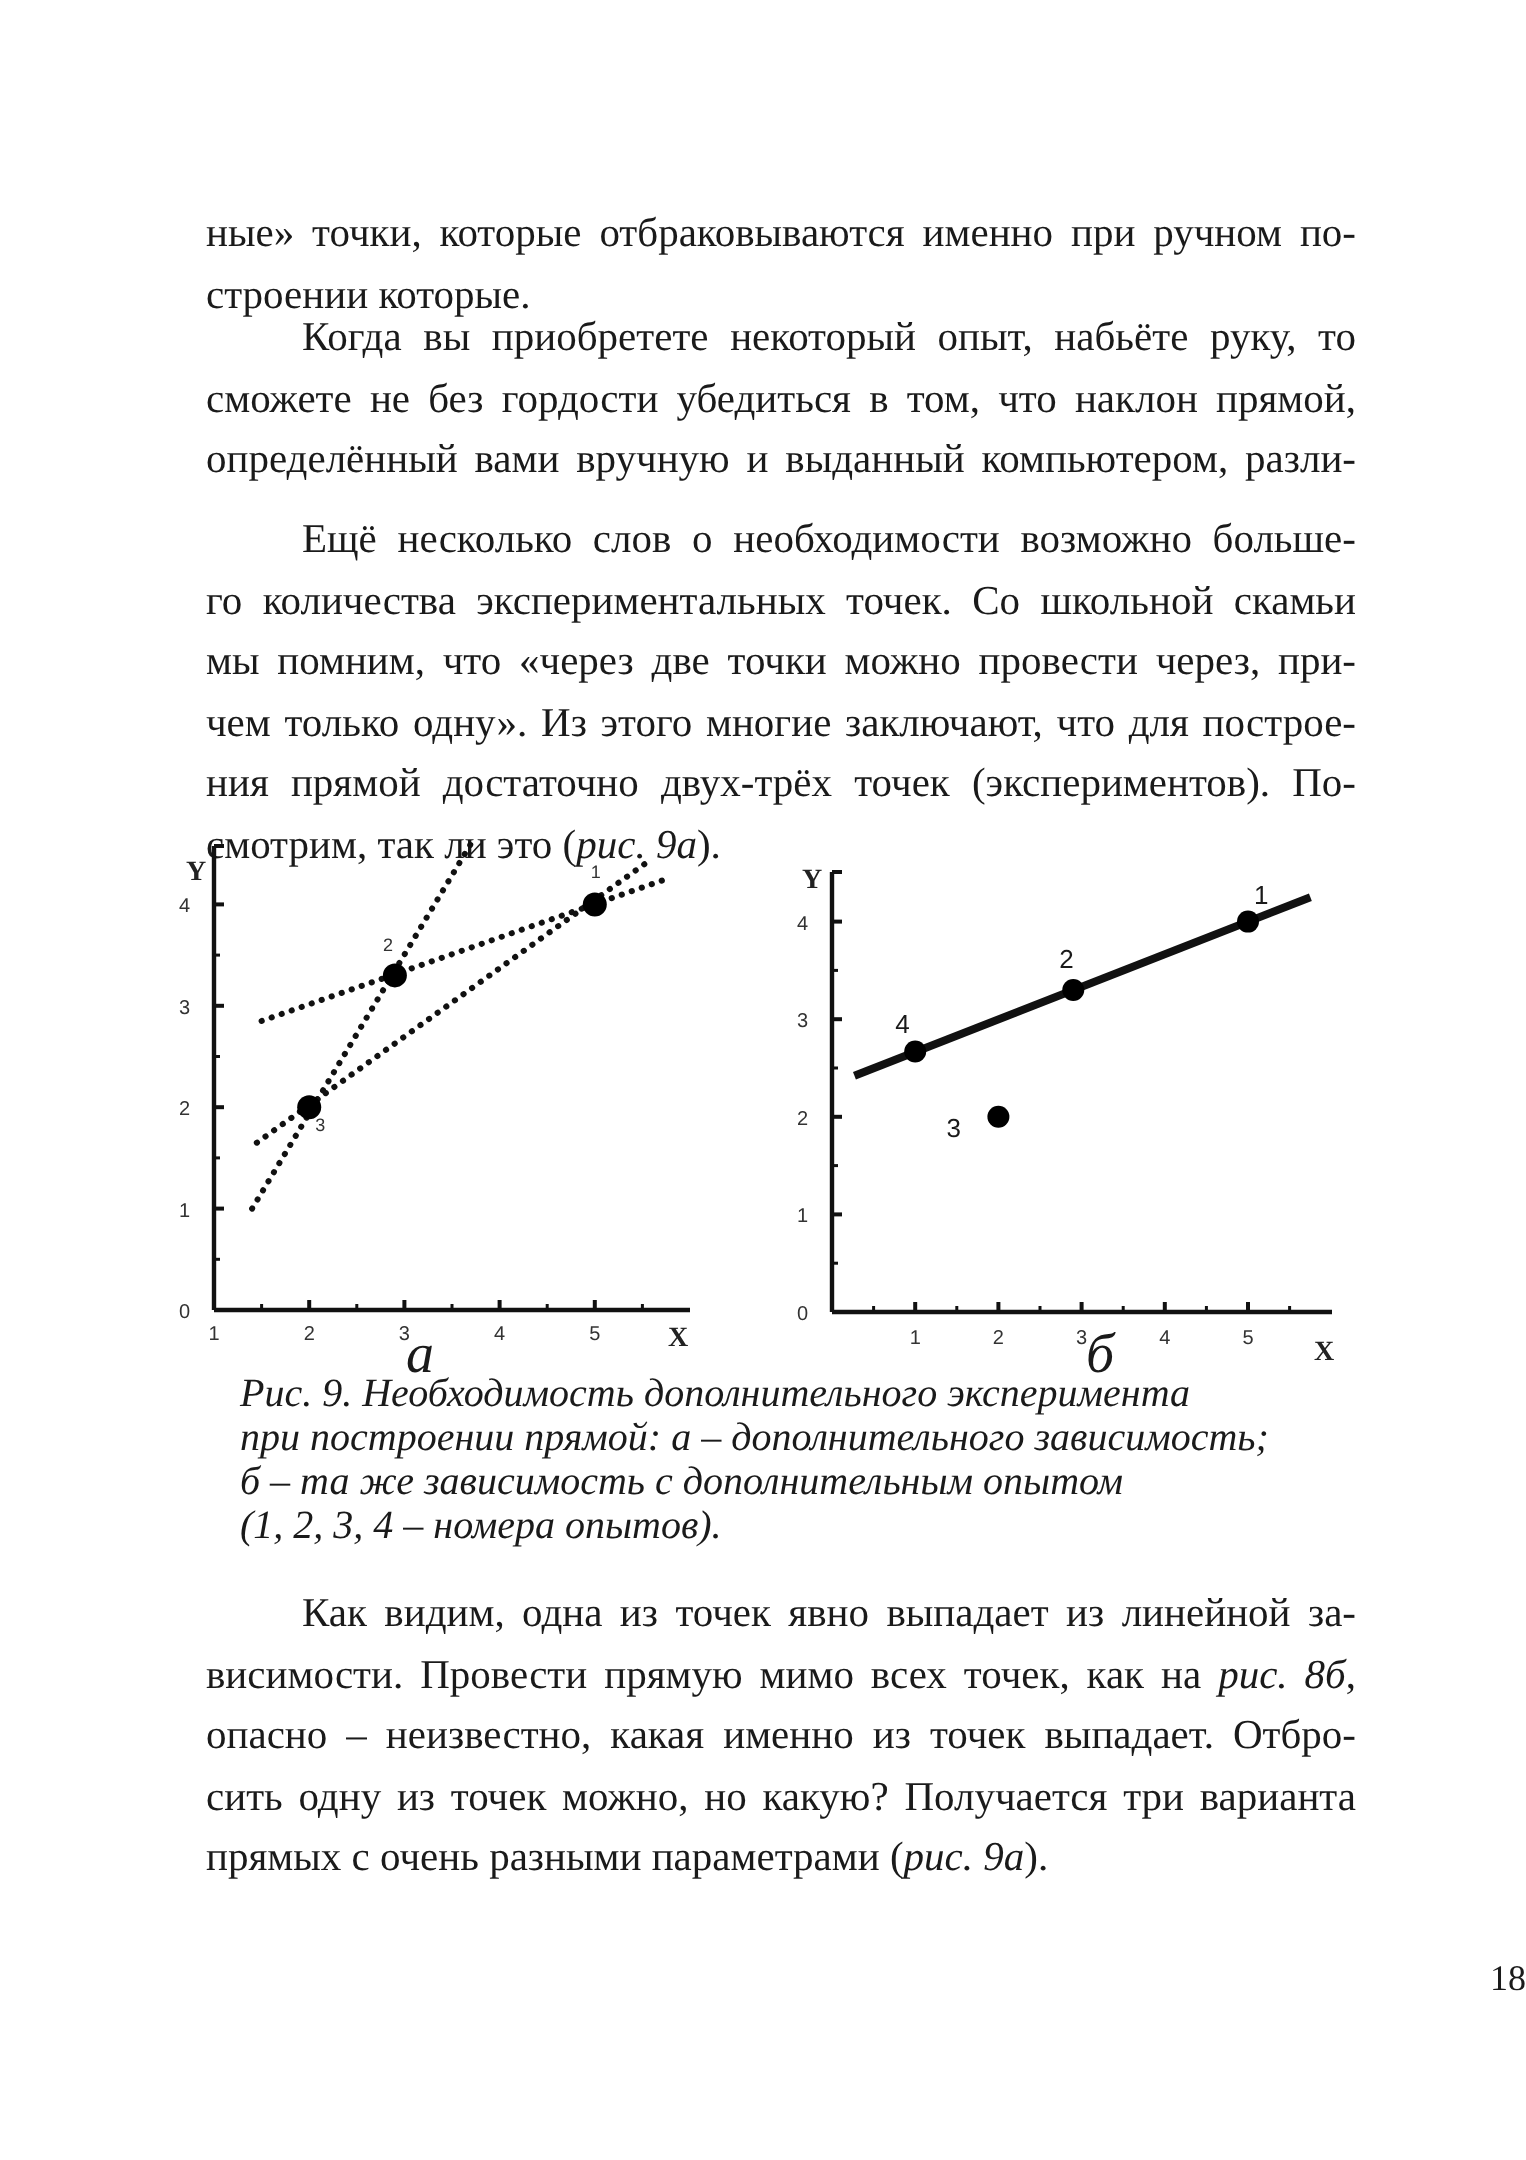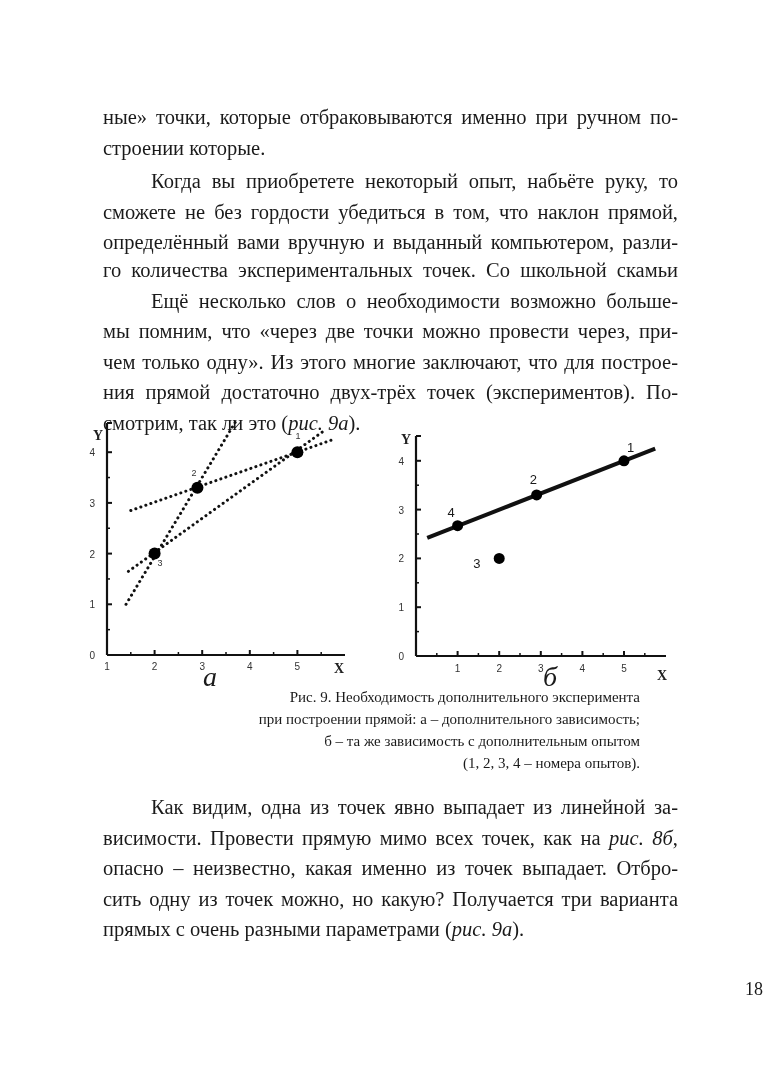--- a/index.html
+++ b/index.html
@@ -4,50 +4,50 @@
 <style>
   html, body { margin: 0; padding: 0; background: #ffffff; }
   body { width: 763px; height: 1080px; position: relative; overflow: hidden;
          font-family: "Liberation Serif", "DejaVu Serif", serif; color: #1a1a1a; }
   .page { position: absolute; left: 0; top: 0; width: 763px; height: 856px; padding-left: 15px; }
   .para { position: absolute; left: 103px; width: 575px; font-size: 20.5px; line-height: 30.5px; }
   .line { display: block; white-space: nowrap; text-align: justify; text-align-last: justify; height: 30.5px; }
   .line.last { text-align-last: left; }
   .line.indent { padding-left: 48px; }
   .line i { font-style: italic; }
-  .caption { position: absolute; left: 120px; width: 520px; top: 686px; text-align: right;
-             font-size: 15px; line-height: 22px; }
+  .caption { position: absolute; left: 120px; width: 520px; top: 686px; text-align: left;
+             font-style: italic; font-size: 20px; line-height: 22px; }
   .caption span { display: block; white-space: nowrap; }
   .pagenum { position: absolute; left: 0; width: 763px; top: 979px; text-align: right; font-size: 18px; }
   svg { position: absolute; left: 0; top: 0; }
   .tick-label { font-family: "Liberation Sans", "DejaVu Sans", sans-serif; font-size: 10px; fill: #333; }
   .axis-name { font-family: "Liberation Serif", serif; font-size: 14px; font-weight: bold; fill: #222; }
   .panel-letter { font-family: "Liberation Serif", serif; font-size: 28px; font-style: italic; fill: #1a1a1a; }
   .pt-label-a { font-family: "Liberation Sans", sans-serif; font-size: 9px; fill: #333; }
   .pt-label-b { font-family: "Liberation Sans", sans-serif; font-size: 13px; fill: #1a1a1a; }
 </style>
 </head>
 <body>
 
 <div class="page">
 
   <div class="para" style="top:102px">
     <span class="line">ные» точки, которые отбраковываются именно при ручном по-</span>
     <span class="line last">строении которые.</span>
   </div>
 
-  <div class="para" style="top:166px">
+  <div class="para" style="top:154px">
     <span class="line indent">Когда вы приобретете некоторый опыт, набьёте руку, то</span>
     <span class="line">сможете не без гордости убедиться в том, что наклон прямой,</span>
     <span class="line">определённый вами вручную и выданный компьютером, разли-</span>
   </div>
 
   <div class="para" style="top:255px">
+    <span class="line indent">Ещё несколько слов о необходимости возможно большe-</span>
     <span class="line">го количества экспериментальных точек. Со школьной скамьи</span>
-    <span class="line indent">Ещё несколько слов о необходимости возможно большe-</span>
     <span class="line">мы помним, что «через две точки можно провести через, при-</span>
     <span class="line">чем только одну». Из этого многие заключают, что для построе-</span>
     <span class="line">ния прямой достаточно двух-трёх точек (экспериментов). По-</span>
     <span class="line last"><span>смотрим, так ли это (</span><i>рис. 9а</i><span>).</span></span>
   </div>
 
   <svg width="763" height="1080">
     <g id="chartA">
         <line x1="107" y1="423" x2="107" y2="655" stroke="#111" stroke-width="2.2"></line>
         <line x1="107" y1="655" x2="345" y2="655" stroke="#111" stroke-width="2.2"></line>

